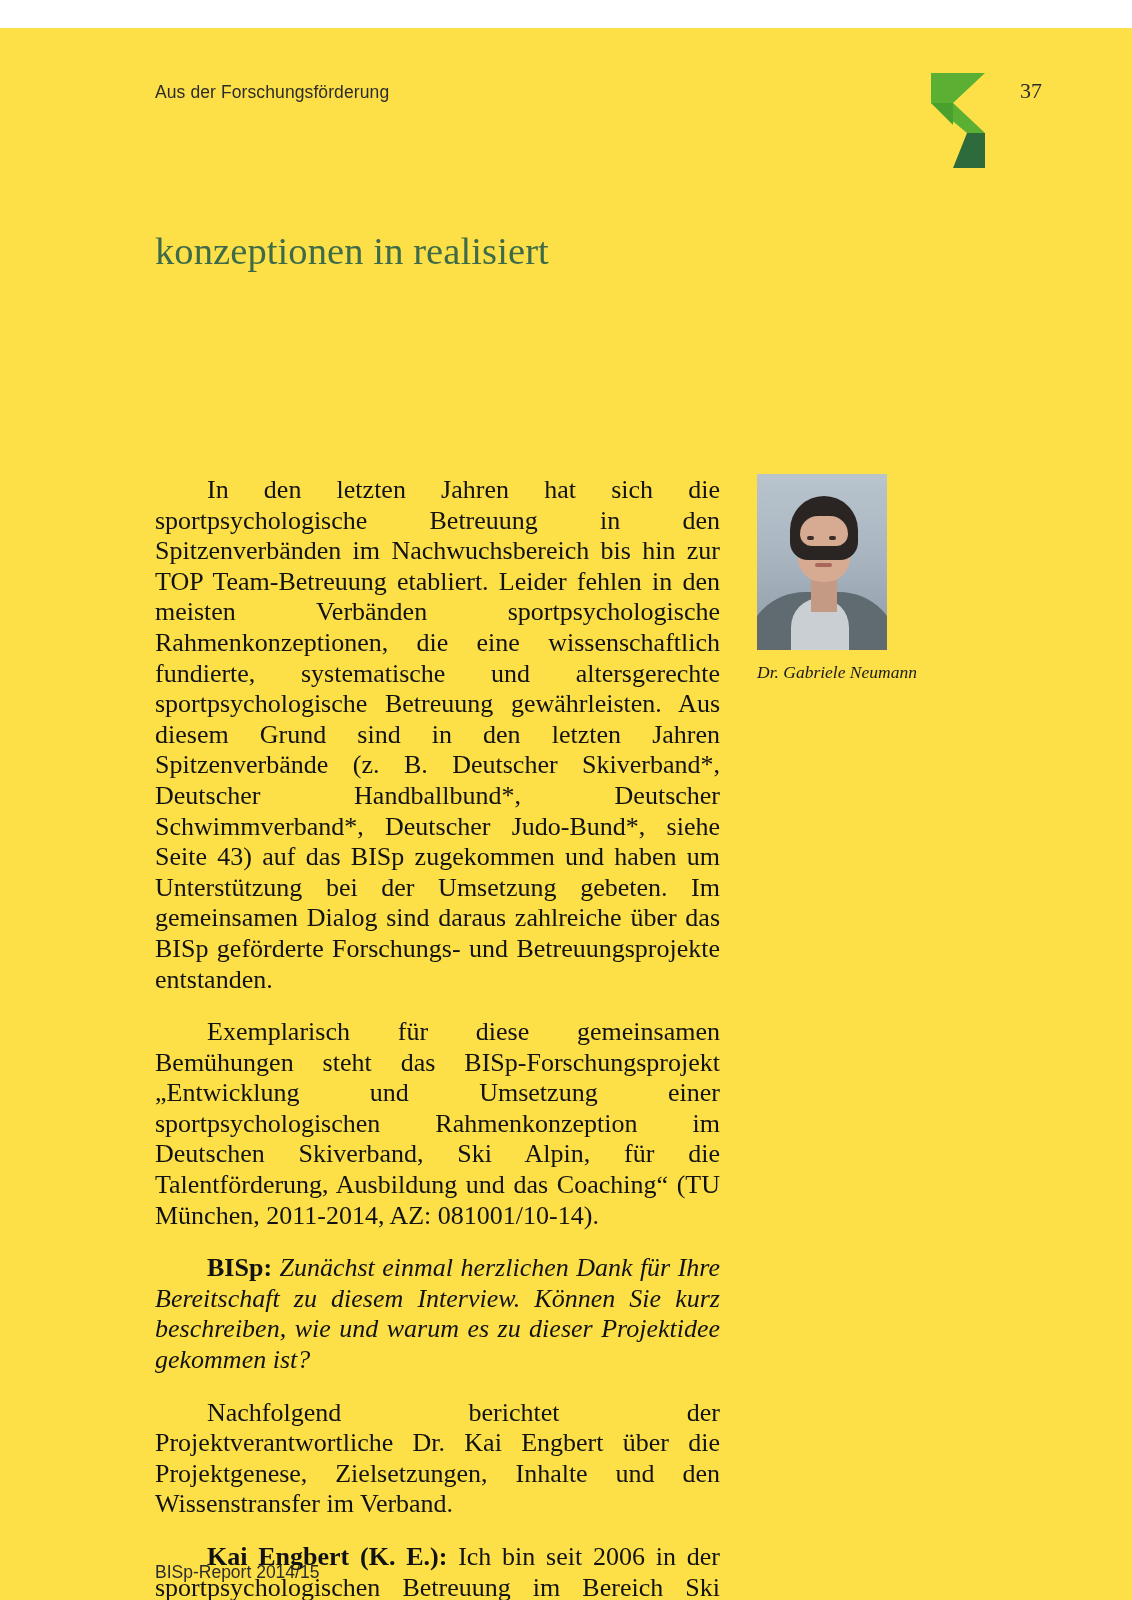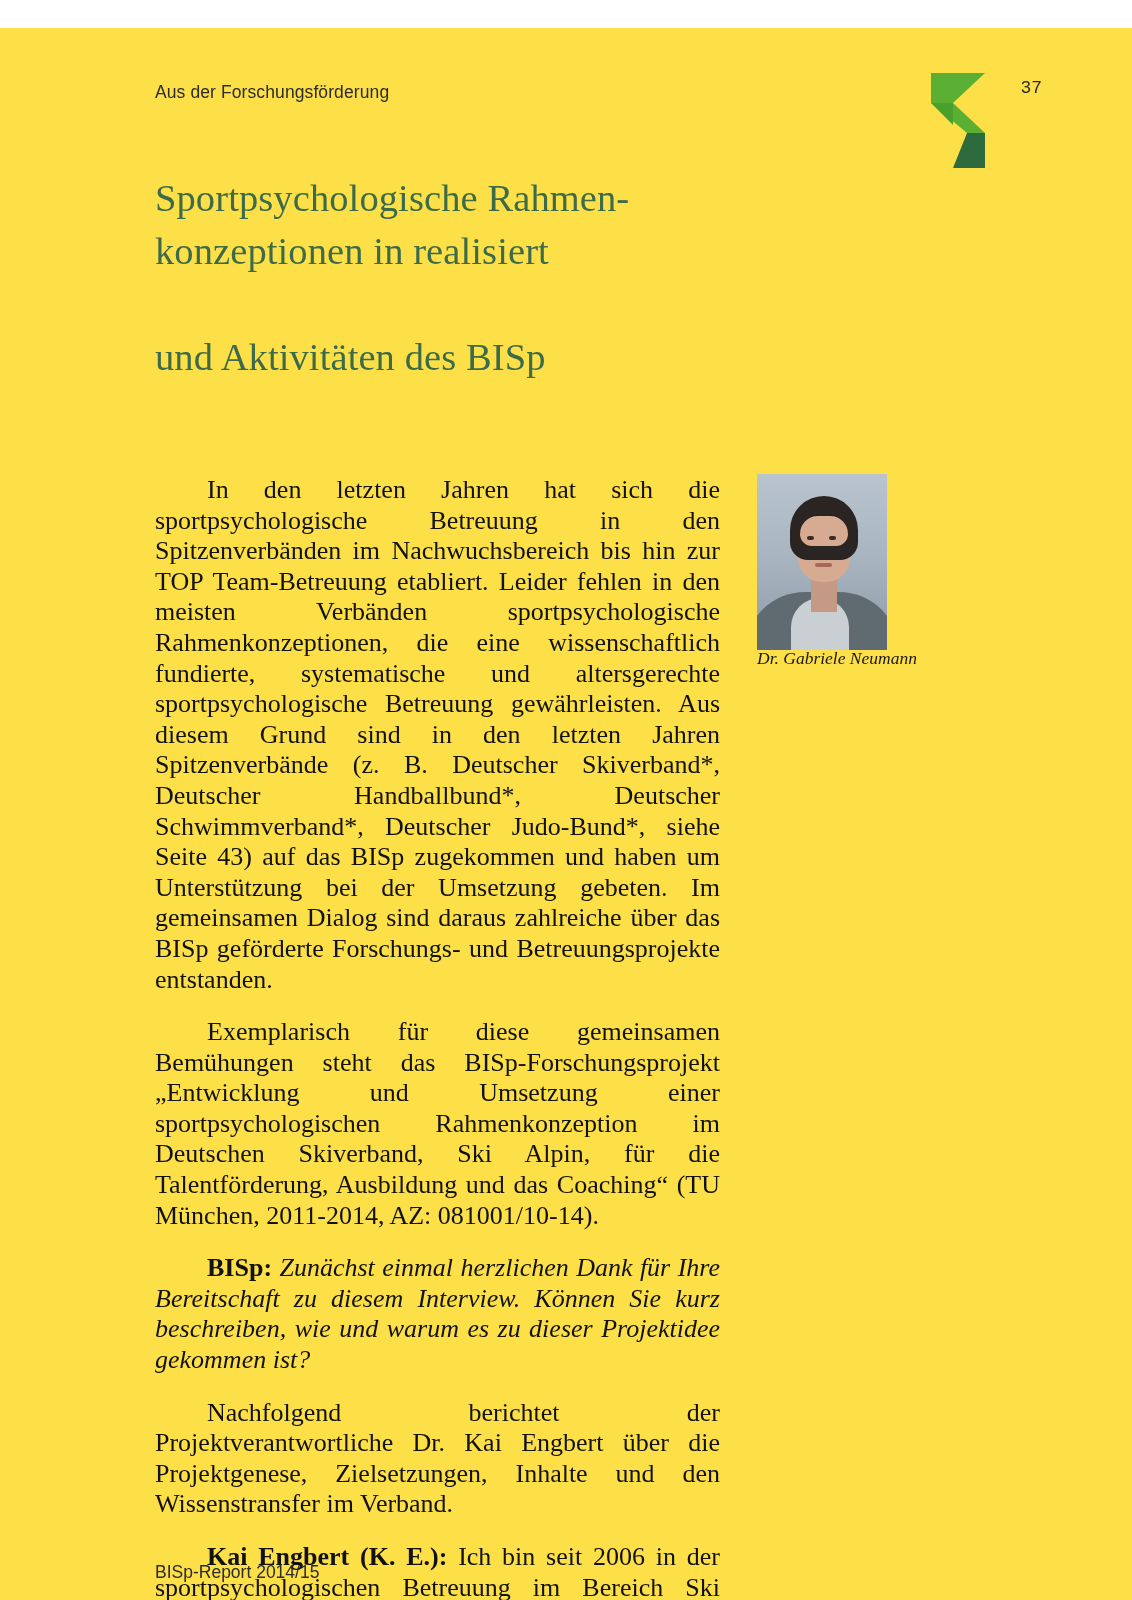--- a/index.html
+++ b/index.html
@@ -31,22 +31,22 @@
     top: 54px;
     font-family: "Liberation Sans", sans-serif;
     font-size: 17.5px;
     color: #2b2b2b;
     letter-spacing: 0.1px;
   }
   .page-number {
     position: absolute;
     right: 90px;
     top: 50px;
-    font-family: Liberation Mono, monospace;
-    font-size: 18px;
+    font-family: Liberation Serif, serif;
+    font-size: 22px;
     color: #2b2b2b;
   }
 
   
   .logo-mark {
     position: absolute;
     left: 923px;
     top: 45px;
     width: 70px;
     height: 95px;
@@ -175,21 +175,21 @@
     position: absolute;
     left: 58px; top: 89px;
     width: 17px; height: 4px;
     background: #a9675c;
     border-radius: 3px;
   }
 
   .caption {
     position: absolute;
     left: 757px;
-    top: 620px;
+    top: 634px;
     width: 260px;
     font-family: "Liberation Serif", serif;
     font-style: italic;
     font-size: 17.5px;
     color: #1a1a1a;
   }
 
   
   .footer {
     position: absolute;
@@ -210,24 +210,23 @@
 
   <div class="logo-mark">
     <svg width="70" height="95" viewBox="0 0 70 95" xmlns="http://www.w3.org/2000/svg">
       <path d="M8 0 H62 L30 30 L62 60 H44 L8 30 Z" fill="#5bb033"></path>
       <path d="M44 60 H62 V95 H30 Z" fill="#2d6b3c"></path>
       <path d="M8 30 L30 30 L30 52 Z" fill="#4aa02c"></path>
     </svg>
   </div>
 
   <h1 class="title">
-    <span>Sportpsychologische Rahmen-</span><br>
+    <br>
     <span>konzeptionen in realisiert</span><br>
     <br>
-    <span>und Aktivitäten des BISp</span>
   </h1>
 
   <div class="portrait">
     <div class="bg"></div>
     <div class="jacket"></div>
     <div class="neck"></div>
     <div class="face"></div>
     <div class="hair"></div>
     <div class="eye l"></div>
     <div class="eye r"></div>

